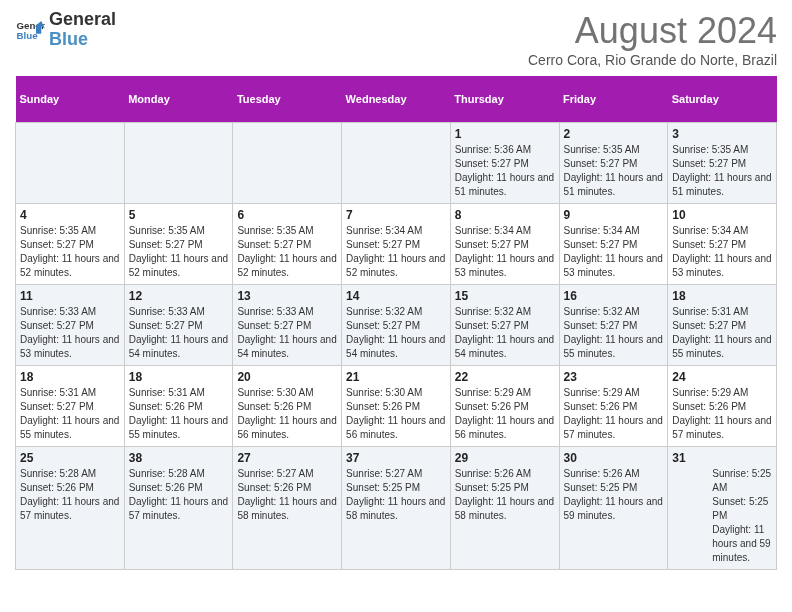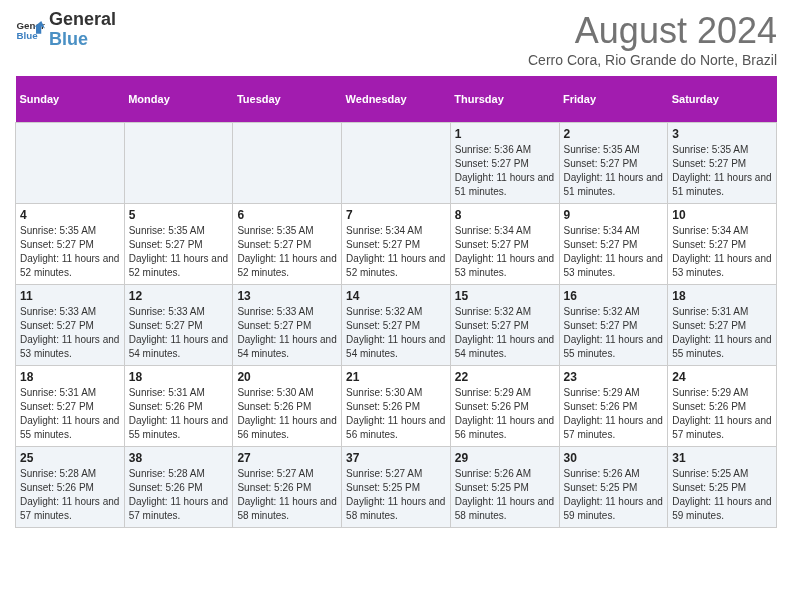--- a/index.html
+++ b/index.html
@@ -314,19 +314,19 @@
 Daylight: 11 hours and 58 minutes.</div>
         </td>
         <td>
           <span class="day-num">30</span>
           <div class="day-info" style="white-space: pre-line;">Sunrise: 5:26 AM
 Sunset: 5:25 PM
 Daylight: 11 hours and 59 minutes.</div>
         </td>
         <td>
           <span class="day-num">31</span>
-          <div class="day-info" style="white-space: pre-line;">Sunrise: 5:25 AM
+          <div class="day-info" style="white-space: pre-line; margin-left: 40px;">Sunrise: 5:25 AM
 Sunset: 5:25 PM
 Daylight: 11 hours and 59 minutes.</div>
         </td>
       </tr>
     </tbody>
 </table>
 
 </body></html>

